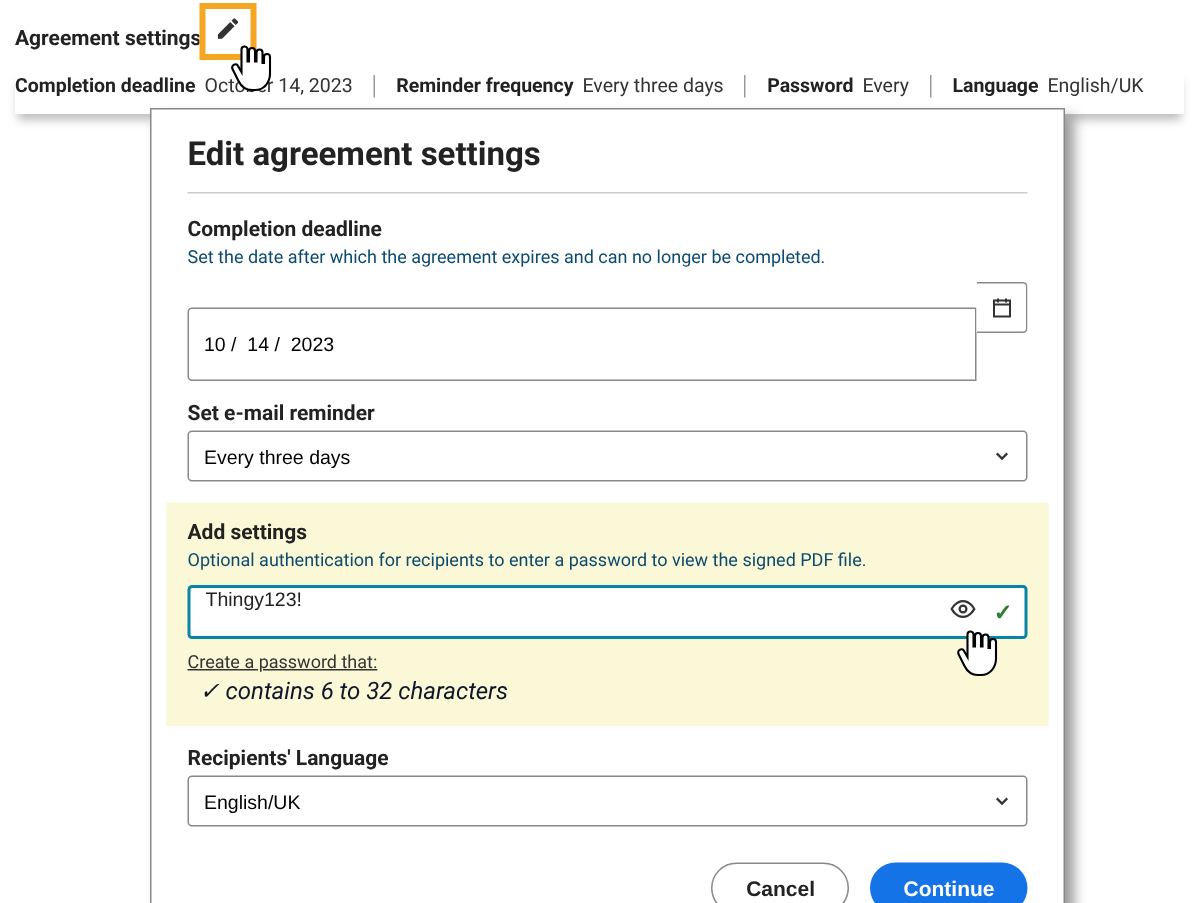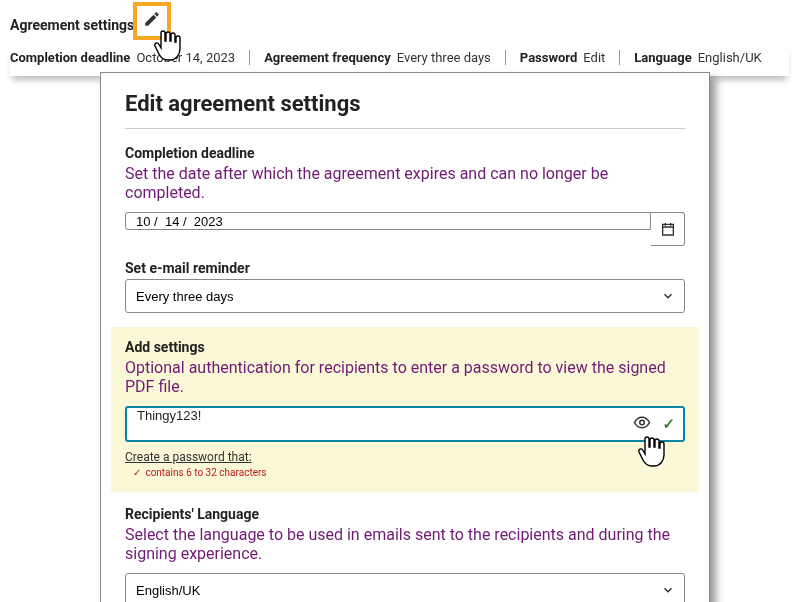--- a/index.html
+++ b/index.html
@@ -93,35 +93,36 @@
     }
     .section {
       margin-bottom: 14px;
     }
     .section-title {
       font-weight: 700;
       font-size: 14px;
       margin-bottom: 3px;
     }
     .section-desc {
-      font-size: 16px;
-      color: #701a75;
+      font-size: 12px;
+      color: #0c4a6e;
       margin-bottom: 10px;
     }
     .date-wrap {
       display: flex;
     }
     .date-input {
       flex: 1;
       border: 1px solid #888;
       border-radius: 3px 0 0 3px;
-      height: 18px;
+      height: 49px;
       padding: 0 10px;
       font-size: 13px;
       background: #fff;
+      margin-top: 17px;
     }
     .cal-btn {
       width: 34px;
       height: 34px;
       border: 1px solid #888;
       border-left: none;
       border-radius: 0 3px 3px 0;
       background: #fff;
       display: flex;
       align-items: center;
@@ -187,24 +188,25 @@
       font-weight: bold;
       font-size: 15px;
     }
     .pwd-hint {
       font-size: 12px;
       margin-top: 8px;
       color: #333;
       text-decoration: underline;
     }
     .pwd-rule {
-      font-size: 10px;
-      color: #b91c1c;
+      font-size: 16px;
+      color: #0f172a;
       margin-top: 3px;
       padding-left: 8px;
+      font-style: italic;
     }
     .pwd-rule .tick { margin-right: 4px; }
 
     .btn-row {
       display: flex;
       justify-content: flex-end;
       gap: 14px;
       margin-top: 24px;
     }
     .btn {
@@ -239,26 +241,26 @@
       <path fill="#fff" stroke="#000" stroke-width="1.4" d="M10 3c1 0 2 .8 2 2v8h1V6c0-1.2.9-2 2-2s2 .8 2 2v7h1V7c0-1.2.9-2 2-2s2 .8 2 2v7h1V10c0-1.2.9-2 2-2s2 .8 2 2v11c0 6-4 11-10 11h-2c-4 0-7-2-9-6l-4-8c-.6-1.2 0-2.6 1.3-3 .9-.3 2 .1 2.4 1L8 20V5c0-1.2.9-2 2-2z"></path>
     </svg>
   </span>
 
   <div class="meta-row">
     <div class="meta-item">
       <span class="meta-label">Completion deadline</span>
       <span class="meta-value">October 14, 2023</span>
     </div>
     <div class="meta-item">
-      <span class="meta-label">Agreement frequency</span>
+      <span class="meta-label">Reminder frequency</span>
       <span class="meta-value">Every three days</span>
     </div>
     <div class="meta-item">
       <span class="meta-label">Password</span>
-      <span class="meta-value">Edit</span>
+      <span class="meta-value">Every</span>
     </div>
     <div class="meta-item">
       <span class="meta-label">Language</span>
       <span class="meta-value">English/UK</span>
     </div>
   </div>
 </div>
 
 <div class="dialog">
   <div class="dialog-title">Edit agreement settings</div>
@@ -304,21 +306,20 @@
       <svg class="cursor2" style="right:18px; top:28px;" width="30" height="34" viewBox="0 0 30 34">
         <path fill="#fff" stroke="#000" stroke-width="1.4" d="M10 3c1 0 2 .8 2 2v8h1V6c0-1.2.9-2 2-2s2 .8 2 2v7h1V7c0-1.2.9-2 2-2s2 .8 2 2v7h1V10c0-1.2.9-2 2-2s2 .8 2 2v11c0 6-4 11-10 11h-2c-4 0-7-2-9-6l-4-8c-.6-1.2 0-2.6 1.3-3 .9-.3 2 .1 2.4 1L8 20V5c0-1.2.9-2 2-2z"></path>
       </svg>
     </div>
     <div class="pwd-hint">Create a password that:</div>
     <div class="pwd-rule"><span class="tick">✓</span><span>contains 6 to 32 characters</span></div>
   </div>
 
   <div class="section">
     <div class="section-title">Recipients' Language</div>
-    <div class="section-desc">Select the language to be used in emails sent to the recipients and during the signing experience.</div>
     <div class="select-wrap">
       <button class="select-box">
         <span>English/UK</span>
       </button>
       <svg class="chevron" width="14" height="14" viewBox="0 0 24 24">
           <path fill="none" stroke="#333" stroke-width="2.5" d="M6 9l6 6 6-6"></path>
         </svg>
     </div>
   </div>
 

